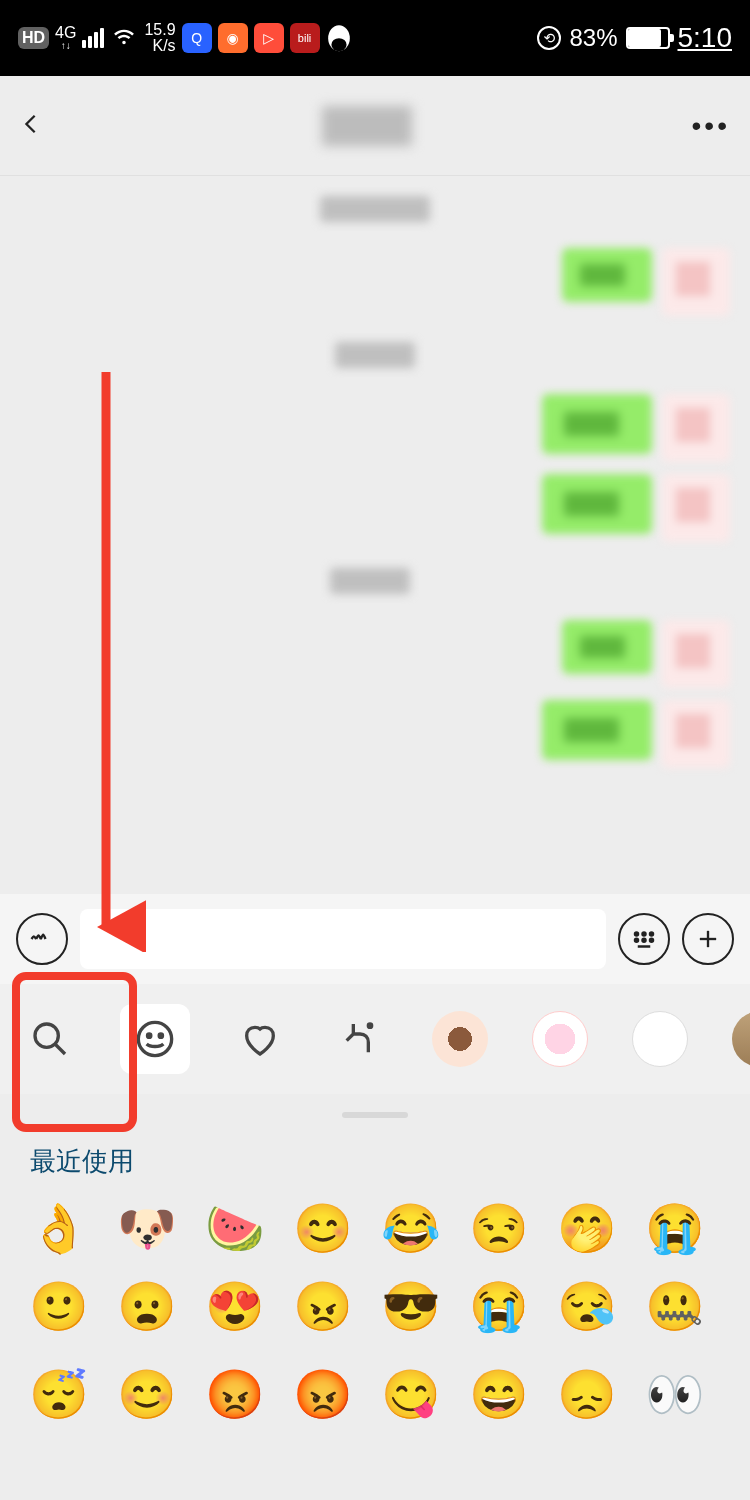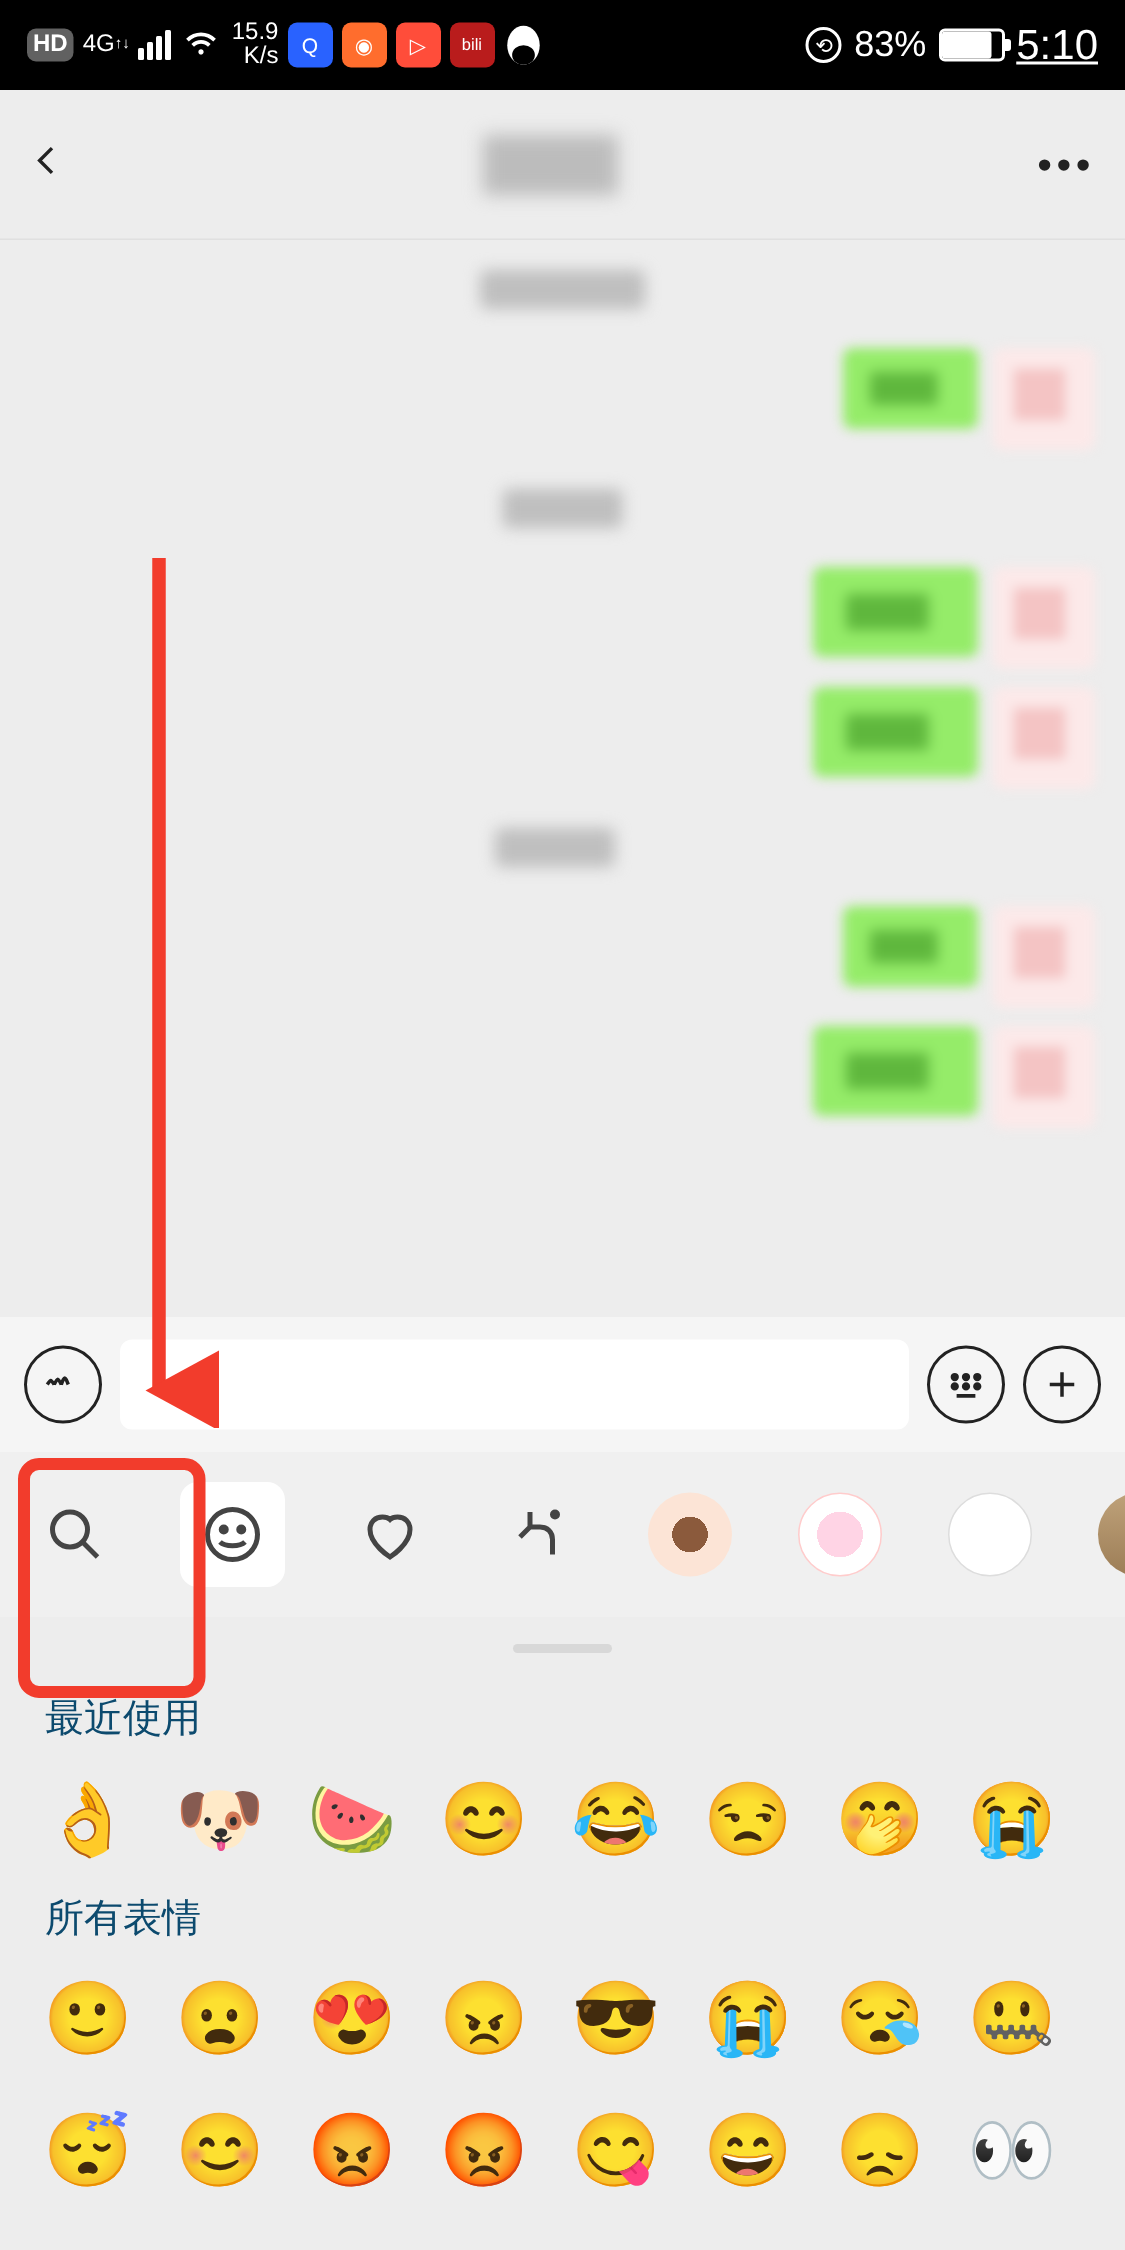--- a/index.html
+++ b/index.html
@@ -1,19 +1,19 @@
 <!DOCTYPE html>
 <html><head>
 <meta charset="utf-8">
 <style>
 * { margin:0; padding:0; box-sizing:border-box; }
 body { width:750px; height:1500px; background:#ededed; font-family:-apple-system,"PingFang SC",sans-serif; overflow:hidden; position:relative; }
 
 
-.status-bar { height:60px; background:#000; color:#fff; display:flex; align-items:center; padding:0 18px; font-size:24px; justify-content:space-between; }
+.status-bar { height:76px; background:#000; color:#fff; display:flex; align-items:center; padding:0 18px; font-size:24px; justify-content:space-between; }
 .status-left { display:flex; align-items:center; gap:6px; }
 .status-right { display:flex; align-items:center; gap:8px; }
 .hd-badge { background:#616161; border-radius:6px; padding:2px 4px; font-size:16px; font-weight:bold; }
 .net-label { font-size:16px; line-height:1; }
 .signal-bars { display:flex; align-items:flex-end; gap:2px; }
 .signal-bars span { width:4px; background:#fff; border-radius:1px; }
 .signal-bars span:nth-child(1){height:8px}.signal-bars span:nth-child(2){height:12px}.signal-bars span:nth-child(3){height:16px}.signal-bars span:nth-child(4){height:20px}
 .wifi-icon svg { width:28px; height:28px; fill:#fff; }
 .speed { font-size:16px; line-height:1; text-align:right; }
 .app-icon { width:30px; height:30px; border-radius:6px; display:flex; align-items:center; justify-content:center; font-size:14px; }
@@ -65,21 +65,21 @@
 
 .bubble::before{content:'';position:absolute;left:20%;top:30%;width:50%;height:40%;background:#5fb73d;filter:blur(2px);}
 .avatar::before{content:'';position:absolute;left:20%;top:20%;width:50%;height:50%;background:#f4c4c4;}
 </style>
 </head>
 <body>
 
 <div class="status-bar">
   <div class="status-left">
     <span class="hd-badge">HD</span>
-    <div style="display:flex;flex-direction:row;align-items:center;line-height:1;">
+    <div style="display:flex;flex-direction:column;align-items:center;line-height:1;">
       <span class="net-label">4G</span>
       <span style="font-size:10px">↑↓</span>
     </div>
     <div class="signal-bars">
         <span></span>
         <span></span>
         <span></span>
         <span></span>
       </div>
     <div class="wifi-icon">
@@ -220,21 +220,20 @@
   <div class="emoji-grid">
     <div class="emoji-item">👌</div>
     <div class="emoji-item">🐶</div>
     <div class="emoji-item">🍉</div>
     <div class="emoji-item">😊</div>
     <div class="emoji-item">😂</div>
     <div class="emoji-item">😒</div>
     <div class="emoji-item">🤭</div>
     <div class="emoji-item">😭</div>
   </div>
-  <div class="section-title">所有表情</div>
   <div class="emoji-grid">
     <div class="emoji-item">🙂</div>
     <div class="emoji-item">😦</div>
     <div class="emoji-item">😍</div>
     <div class="emoji-item">😠</div>
     <div class="emoji-item">😎</div>
     <div class="emoji-item">😭</div>
     <div class="emoji-item">😪</div>
     <div class="emoji-item">🤐</div>
     <div class="emoji-item">😴</div>

